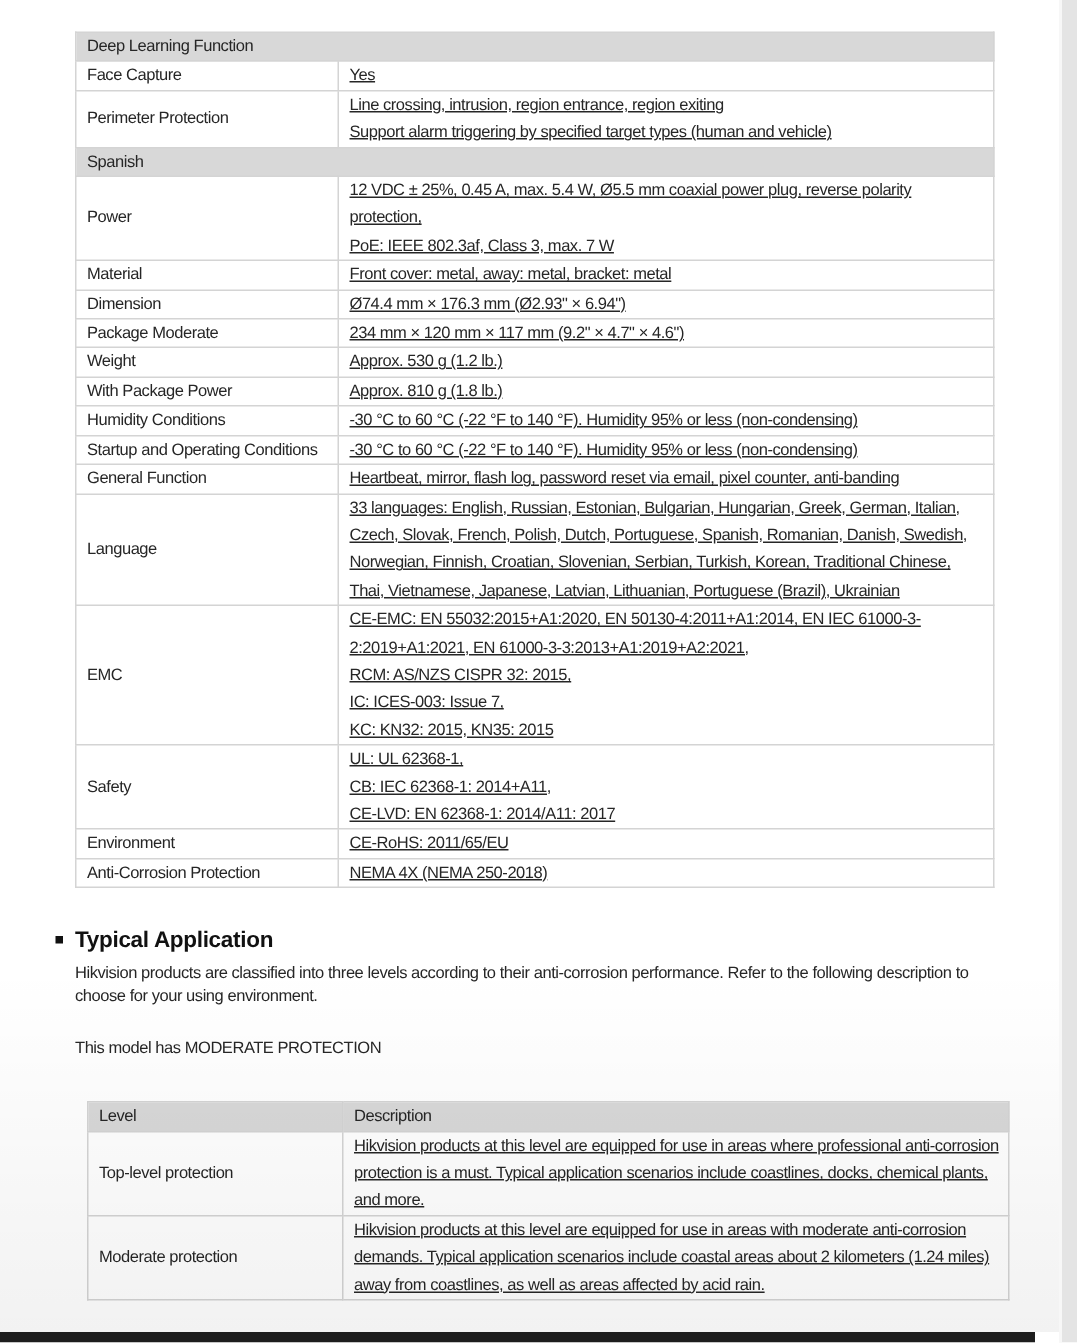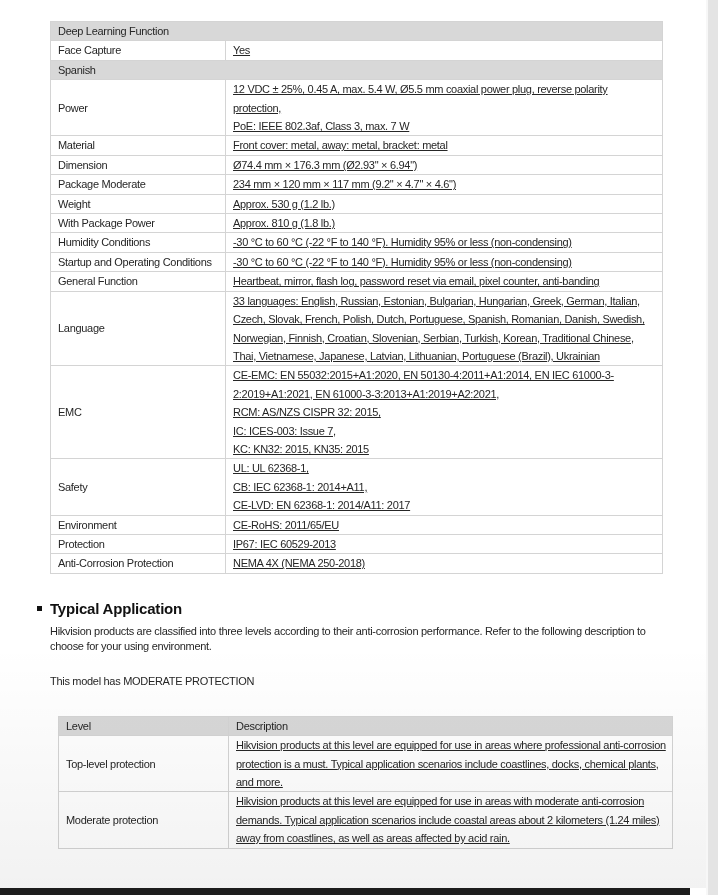--- a/index.html
+++ b/index.html
@@ -116,20 +116,25 @@
           <col class="c2">
         </colgroup>
       <tbody>
         <tr>
             <td class="sec" colspan="2">Deep Learning Function</td>
           </tr>
         <tr>
           <td class="lbl">Face Capture</td>
           <td class="val">Yes</td>
         </tr>
+        <tr>
+          <td class="lbl">Perimeter Protection</td>
+          <td class="val">Line crossing, intrusion, region entrance, region exiting
+Support alarm triggering by specified target types (human and vehicle)</td>
+        </tr>
 
         <tr>
             <td class="sec" colspan="2">Spanish</td>
           </tr>
         <tr>
           <td class="lbl">Power</td>
           <td class="val">12 VDC ± 25%, 0.45 A, max. 5.4 W, Ø5.5 mm coaxial power plug, reverse polarity protection,
 PoE: IEEE 802.3af, Class 3, max. 7 W</td>
         </tr>
         <tr>
@@ -178,24 +183,20 @@
         </tr>
         <tr>
           <td class="lbl">Safety</td>
           <td class="val">UL: UL 62368-1,
 CB: IEC 62368-1: 2014+A11,
 CE-LVD: EN 62368-1: 2014/A11: 2017</td>
         </tr>
         <tr>
           <td class="lbl">Environment</td>
           <td class="val">CE-RoHS: 2011/65/EU</td>
-        </tr>
-        <tr>
-          <td class="lbl">Protection</td>
-          <td class="val">IP67: IEC 60529-2013</td>
         </tr>
         <tr>
           <td class="lbl">Anti-Corrosion Protection</td>
           <td class="val">NEMA 4X (NEMA 250-2018)</td>
         </tr>
       </tbody>
     </table>
 
     <div class="ta-heading">
       <span class="sq-bullet"></span>

